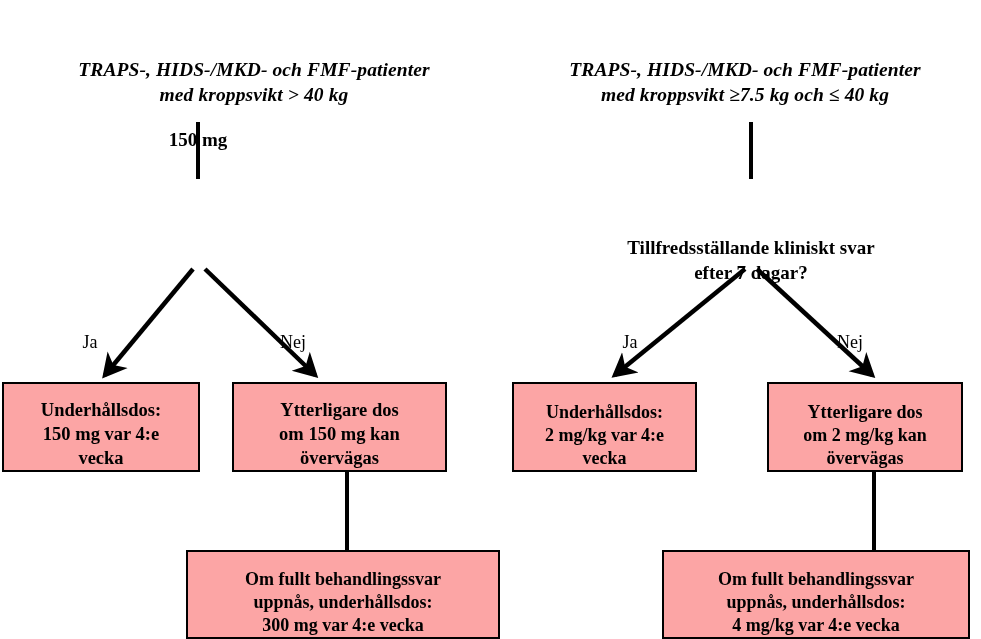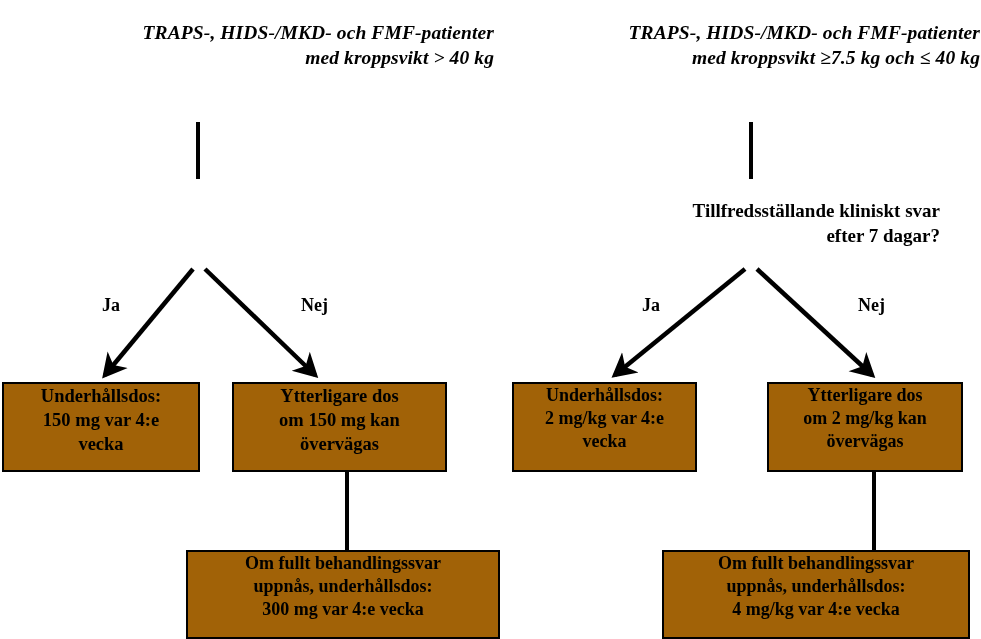--- a/index.html
+++ b/index.html
@@ -21,21 +21,22 @@
     position: absolute;
     left: 0;
     top: 0;
     width: 981px;
     height: 639px;
     pointer-events: none;
   }
   .node {
     position: absolute;
     box-sizing: border-box;
-    text-align: right;
+    text-align: center;
+    margin-top: 37px;
   }
   .header-title {
     font-style: italic;
     font-weight: bold;
     font-size: 19.5px;
     line-height: 25px;
     letter-spacing: 0.1px;
     white-space: pre-line;
   }
   .dose-label {
@@ -43,31 +44,31 @@
     font-size: 19px;
     line-height: 22px;
   }
   .decision {
     font-weight: bold;
     font-size: 19px;
     line-height: 25px;
     white-space: pre-line;
   }
   .branch-label {
-    font-weight: bold;
+    font-weight: normal;
     font-size: 18px;
     line-height: 20px;
   }
   .box {
     position: absolute;
     box-sizing: border-box;
     border: 2.5px solid #000000;
-    background: #a16207;
+    background: #fca5a5;
     display: flex;
-    align-items: flex-start;
+    align-items: flex-end;
     justify-content: center;
     text-align: center;
   }
   .box-text {
     font-weight: bold;
     font-size: 18.5px;
     line-height: 24px;
     white-space: pre-line;
     padding: 0 6px;
   }
@@ -95,20 +96,21 @@
 
     <line x1="751" y1="122" x2="751" y2="179" stroke="#000000" stroke-width="4"></line>
     <line x1="745" y1="269" x2="615" y2="375" stroke="#000000" stroke-width="4.5" marker-end="url(#arrowhead)"></line>
     <line x1="757" y1="269" x2="872" y2="375" stroke="#000000" stroke-width="4.5" marker-end="url(#arrowhead)"></line>
     <line x1="874" y1="472" x2="874" y2="551" stroke="#000000" stroke-width="4"></line>
   </svg>
 
   <div class="node header-title" style="left:14px; top:20px; width:480px;">TRAPS-, HIDS-/MKD- och FMF-patienter
 med kroppsvikt &gt; 40 kg</div>
 
+  <div class="node dose-label" style="left:98px; top:92px; width:200px;">150 mg</div>
 
 
   <div class="node branch-label" style="left:60px; top:295px; width:60px;">Ja</div>
 
   <div class="node branch-label" style="left:258px; top:295px; width:70px;">Nej</div>
 
   <div class="box" style="left:2px; top:382px; width:198px; height:90px;">
     <span class="box-text">Underhållsdos:
 150 mg var 4:e
 vecka</span>

